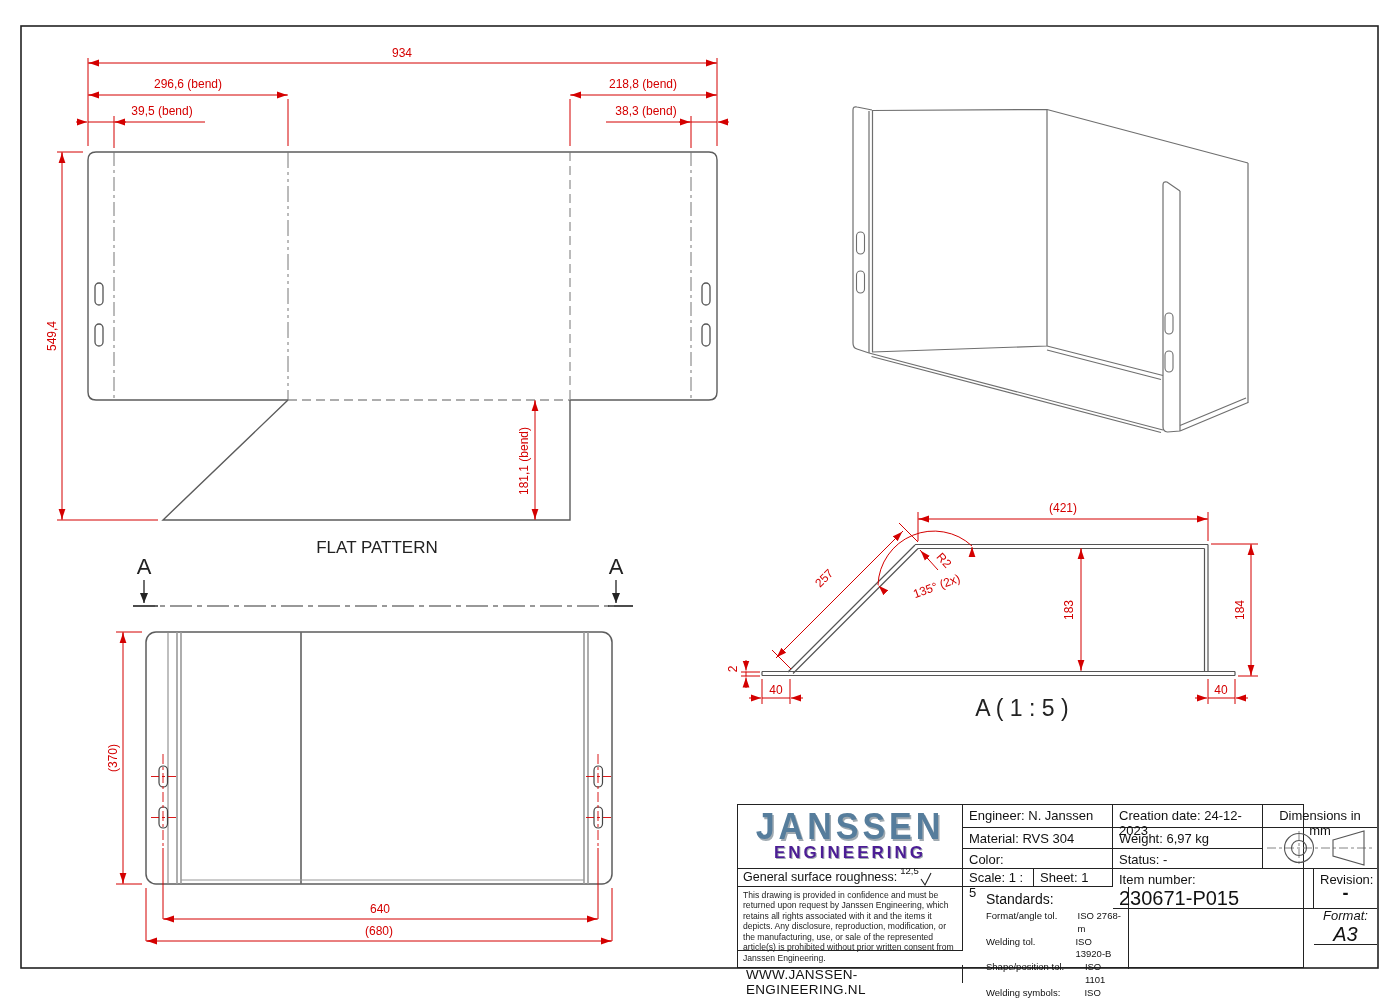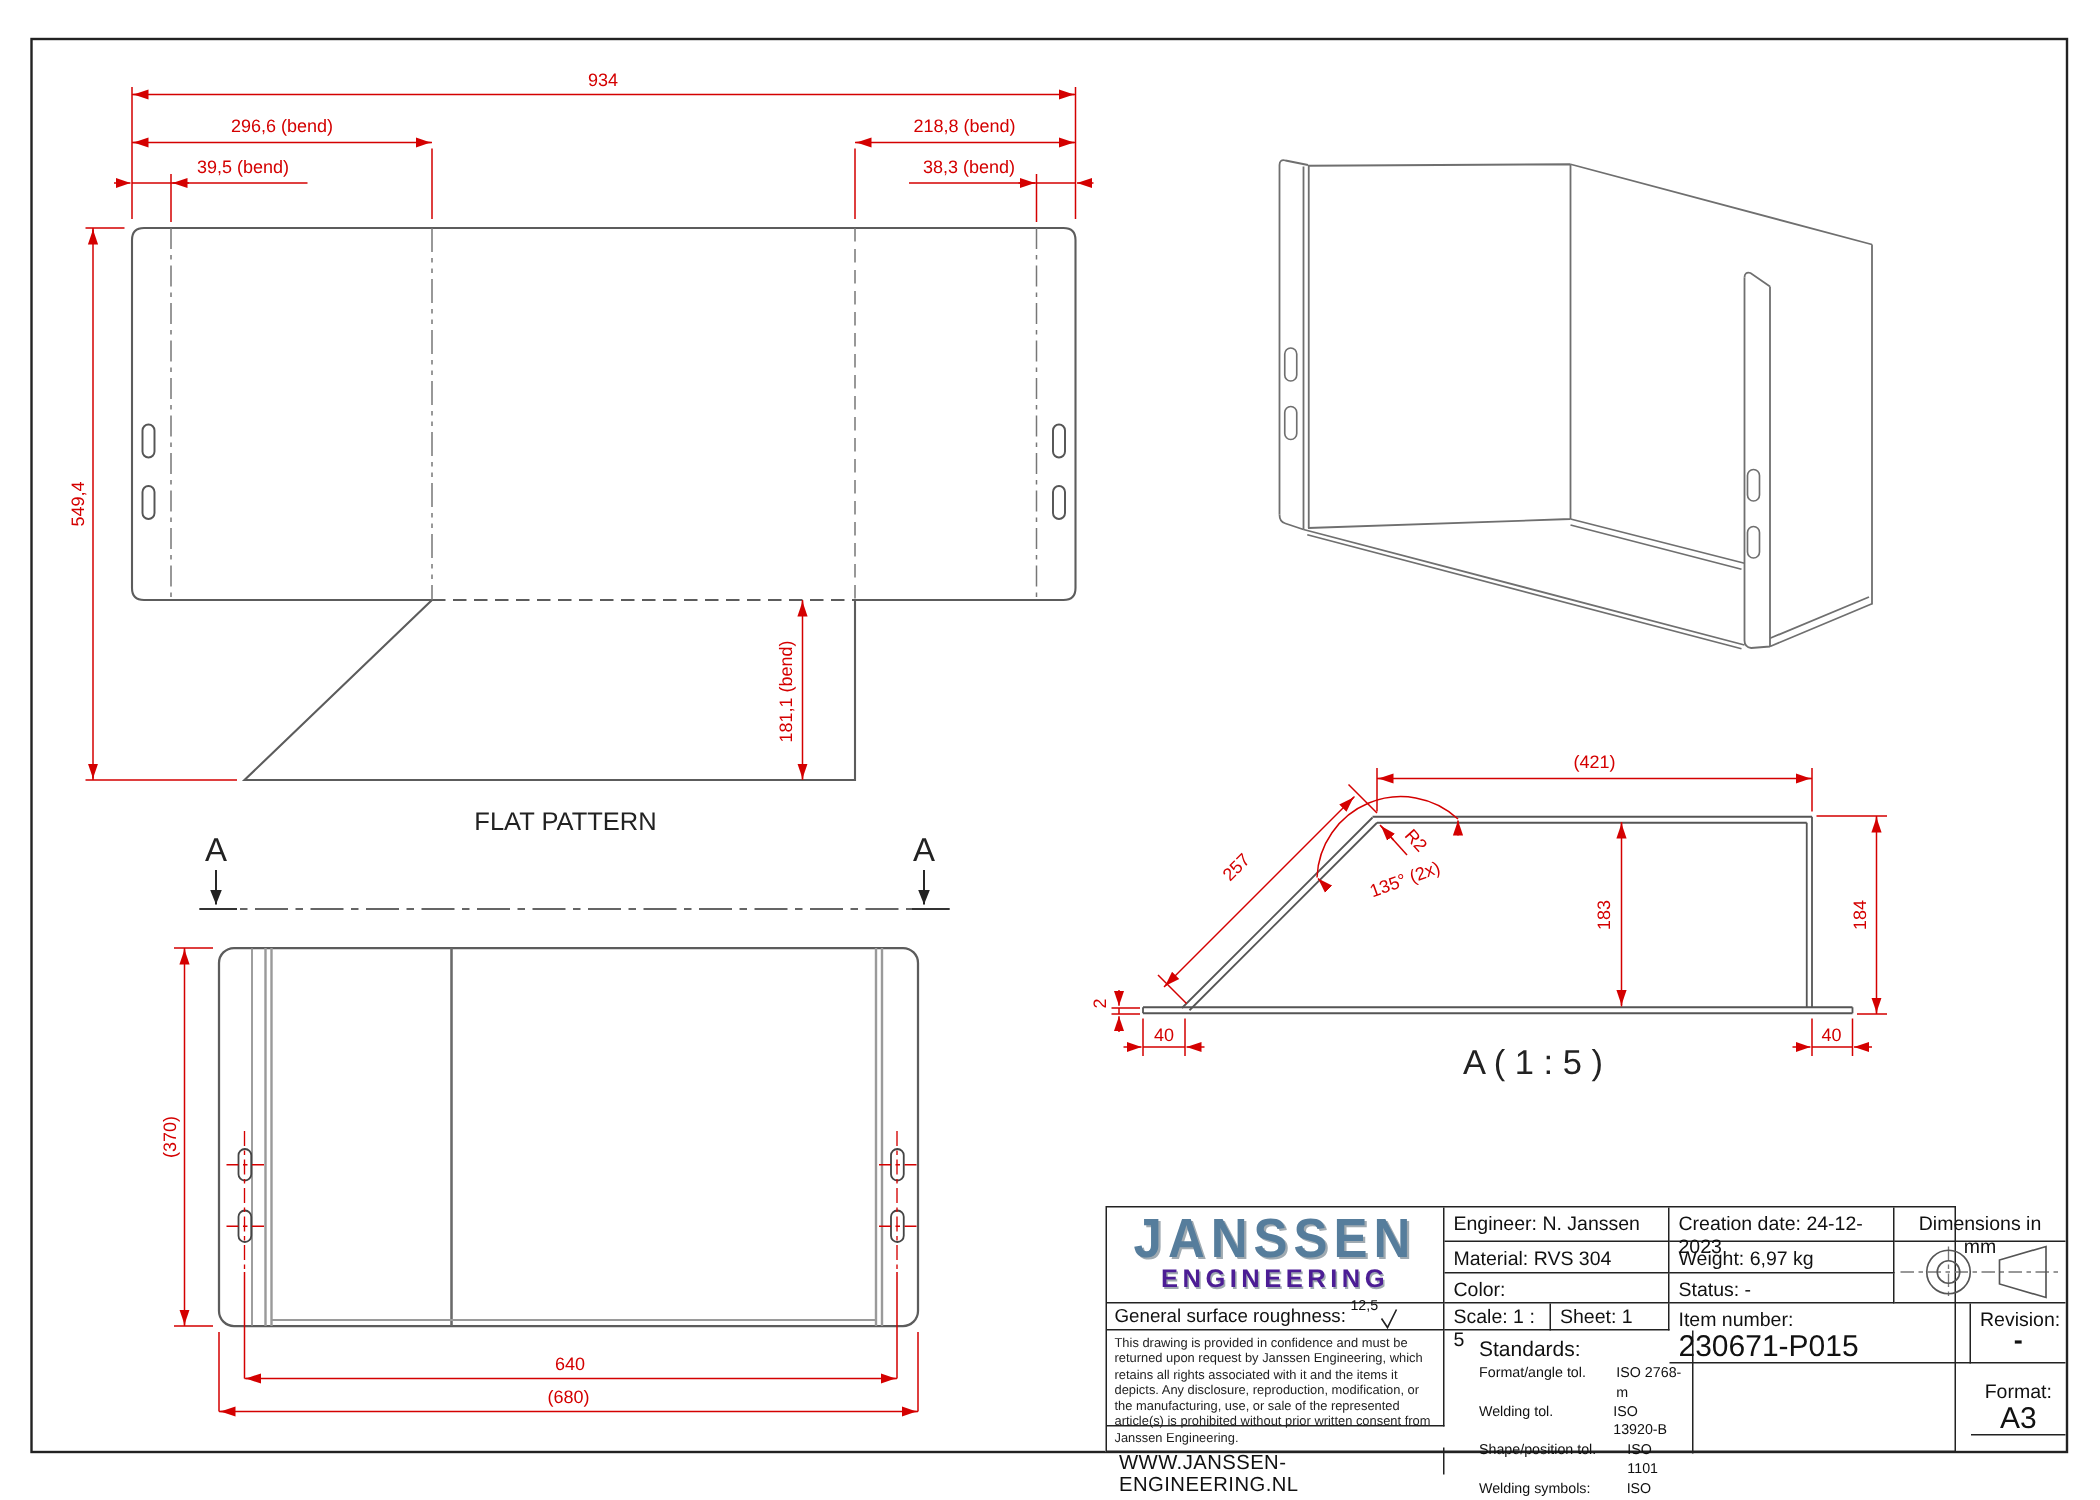--- a/index.html
+++ b/index.html
@@ -268,20 +268,20 @@
     </svg>
   </div>
   <div class="cell bR bB" style="left:375px;top:64px;width:201px;height:40px;">
     <div class="lbl" style="padding-bottom:0;">Item number:</div>
     <div class="big">230671-P015</div>
   </div>
   <div class="cell bB ctr" style="left:576px;top:64px;width:63px;height:40px;">
     <div class="lbl" style="padding-bottom:0;">Revision:</div>
     <div style="font-size:18px;font-weight:bold;line-height:0.7;">-</div>
   </div>
-  <div class="cell bB ctr" style="left:576px;top:112px;width:63px;height:40px;">
+  <div class="cell bB ctr" style="left:576px;top:100px;width:63px;height:40px;font-style:italic;">
     <div class="lbl" style="padding-bottom:0;">Format:</div>
     <div style="font-size:20px;">A3</div>
   </div>
   <div class="cell" style="left:375px;top:144px;width:264px;height:20px;"></div>
 </div>
 
 </div>
 
 </body></html>

